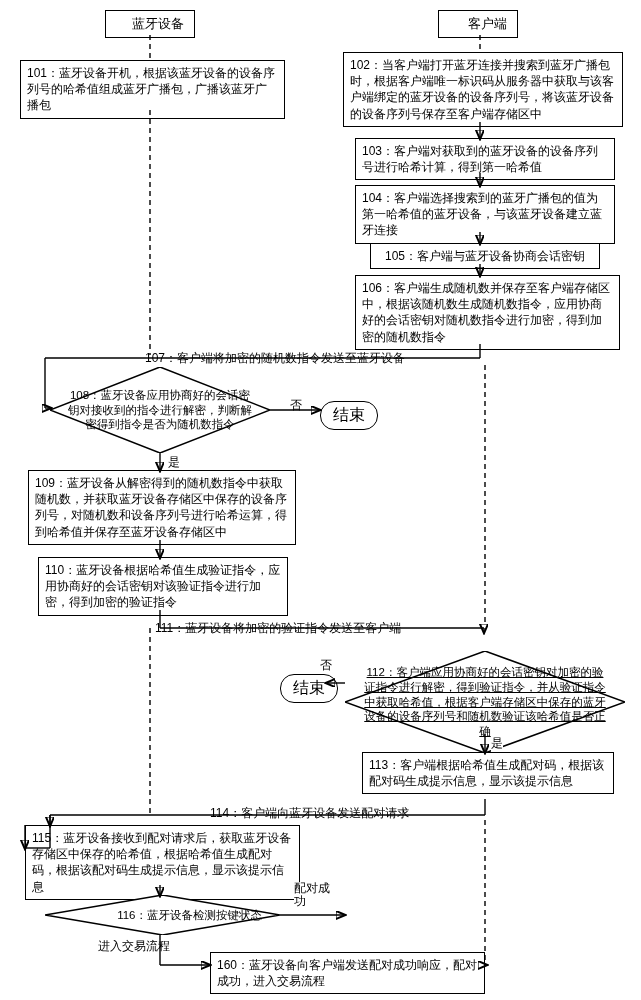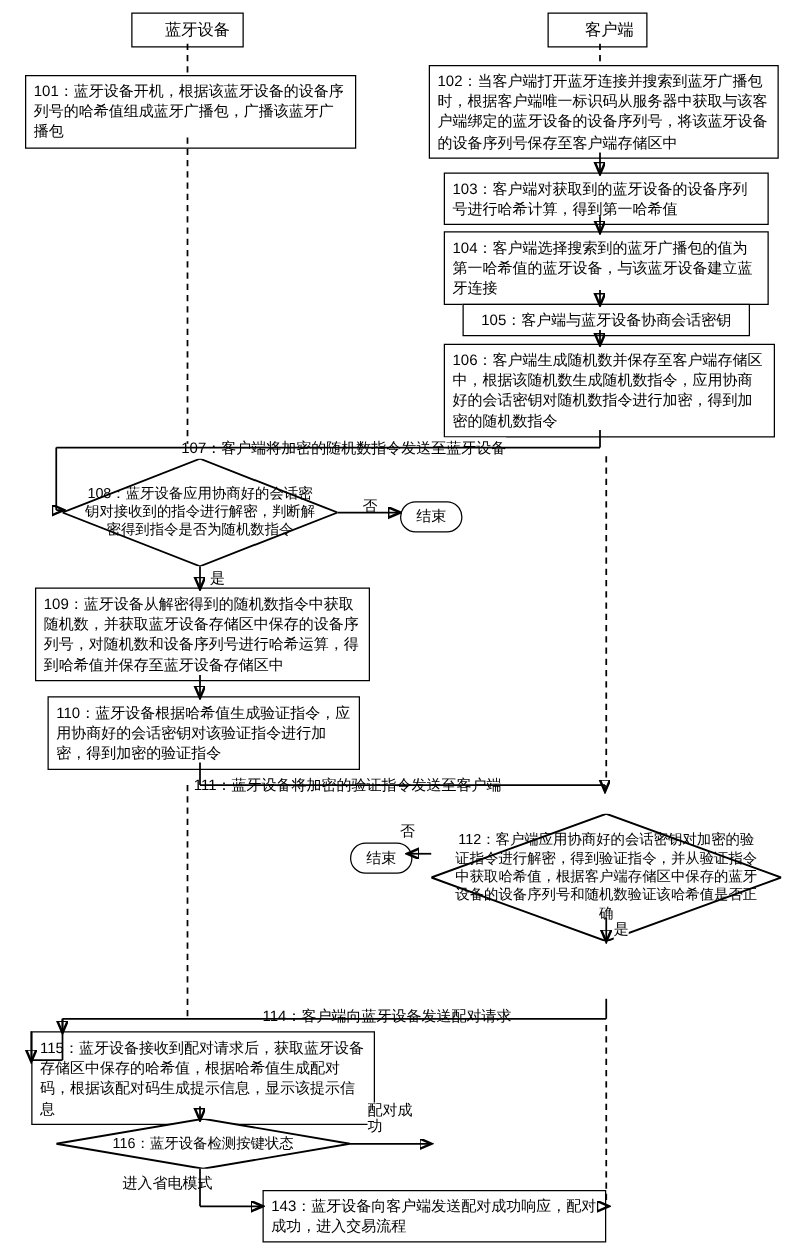--- a/index.html
+++ b/index.html
@@ -30,41 +30,41 @@
     border: 1.5px solid #000;
     background: #fff;
     padding: 4px 10px;
     text-align: right;
     font-size: 13px;
   }
   .diamond {
     position: absolute;
     display: flex;
     align-items: center;
-    justify-content: center;
+    justify-content: flex-end;
   }
   .diamond svg {
     position: absolute;
     top: 0; left: 0;
     width: 100%; height: 100%;
   }
   .diamond .dtext {
     position: relative;
     text-align: center;
     padding: 0 18px;
     line-height: 1.3;
     font-size: 11.5px;
   }
   .term {
     position: absolute;
     border: 1.5px solid #000;
     border-radius: 14px;
     padding: 3px 12px;
     background: #fff;
-    font-size: 12px;
+    font-size: 16px;
   }
   .lbl {
     position: absolute;
     font-size: 12px;
     background: #fff;
   }
   svg.wires {
     position: absolute;
     top: 0; left: 0;
     width: 621px;
@@ -135,55 +135,58 @@
   </div>
 
   <div class="box" style="left:28px; top:547px; width:250px;">
     <span>110：蓝牙设备根据哈希值生成验证指令，应用协商好的会话密钥对该验证指令进行加密，得到加密的验证指令</span>
   </div>
 
   <div class="lbl" style="left:145px; top:610px;">
     <span>111：蓝牙设备将加密的验证指令发送至客户端</span>
   </div>
 
-  <div class="diamond" style="left:335px; top:641px; width:280px; height:102px;">
+  <div class="diamond" style="left:335px; top:641px; width:280px; height:102px;text-decoration:underline;">
     <svg viewBox="0 0 280 102" preserveAspectRatio="none">
         <polygon points="140,0 280,51 140,102 0,51" fill="#fff" stroke="#000" stroke-width="1.5"></polygon>
       </svg>
     <div class="dtext">112：客户端应用协商好的会话密钥对加密的验证指令进行解密，得到验证指令，并从验证指令中获取哈希值，根据客户端存储区中保存的蓝牙设备的设备序列号和随机数验证该哈希值是否正确</div>
   </div>
   <div class="lbl" style="left:310px; top:647px;">否</div>
   <div class="term" style="left:270px; top:664px;">
     <span>结束</span>
   </div>
   <div class="lbl" style="left:481px; top:725px;">是</div>
 
+  <div class="box" style="left:352px; top:742px; width:252px;">
+    <span>113：客户端根据哈希值生成配对码，根据该配对码生成提示信息，显示该提示信息</span>
+  </div>
 
   <div class="lbl" style="left:200px; top:795px;">
     <span>114：客户端向蓝牙设备发送配对请求</span>
   </div>
 
   <div class="box" style="left:15px; top:815px; width:275px;">
     <span>115：蓝牙设备接收到配对请求后，获取蓝牙设备存储区中保存的哈希值，根据哈希值生成配对码，根据该配对码生成提示信息，显示该提示信息</span>
   </div>
 
   <div class="diamond" style="left:35px; top:885px; width:235px; height:40px;">
     <svg viewBox="0 0 235 40" preserveAspectRatio="none">
         <polygon points="117.5,0 235,20 117.5,40 0,20" fill="#fff" stroke="#000" stroke-width="1.5"></polygon>
       </svg>
     <div class="dtext">116：蓝牙设备检测按键状态</div>
   </div>
   <div class="lbl" style="left:284px; top:872px; line-height:1.1;">
     <span style="display:inline-block; width:40px;">配对成功</span>
   </div>
-  <div class="lbl" style="left:88px; top:928px;">进入省电模式</div>
+  <div class="lbl" style="left:88px; top:928px;">进入交易流程</div>
 
 
   <div class="box" style="left:200px; top:942px; width:275px;">
-    <span>143：蓝牙设备向客户端发送配对成功响应，配对成功，进入交易流程</span>
+    <span>160：蓝牙设备向客户端发送配对成功响应，配对成功，进入交易流程</span>
   </div>
 
   <svg class="wires">
     <defs>
       <marker id="ah" markerWidth="8" markerHeight="8" refX="6" refY="3" orient="auto">
         <path d="M0,0 L7,3 L0,6 Z" fill="#000"></path>
       </marker>
     </defs>
 
     <line class="dash" x1="140" y1="25" x2="140" y2="50"></line>

